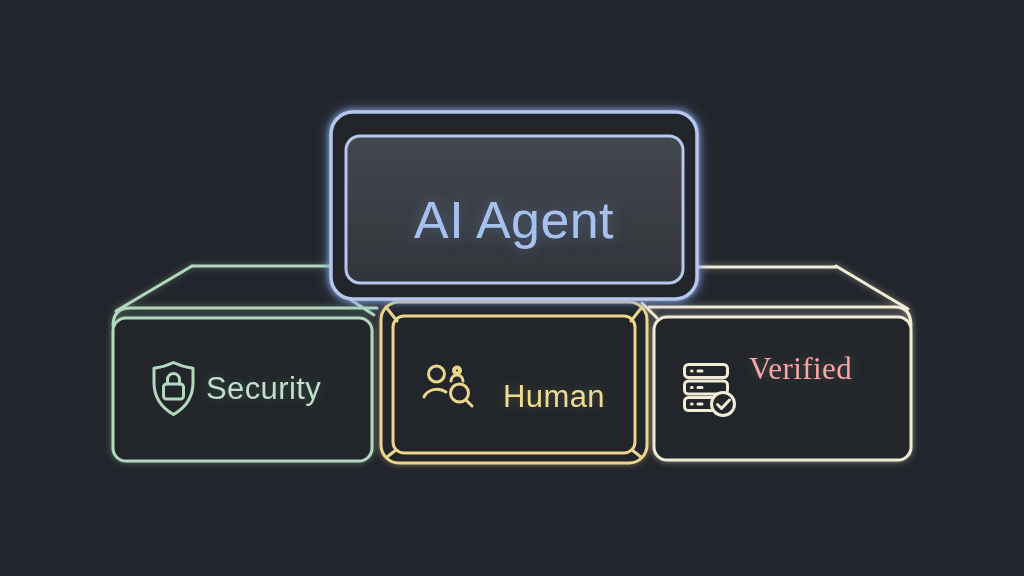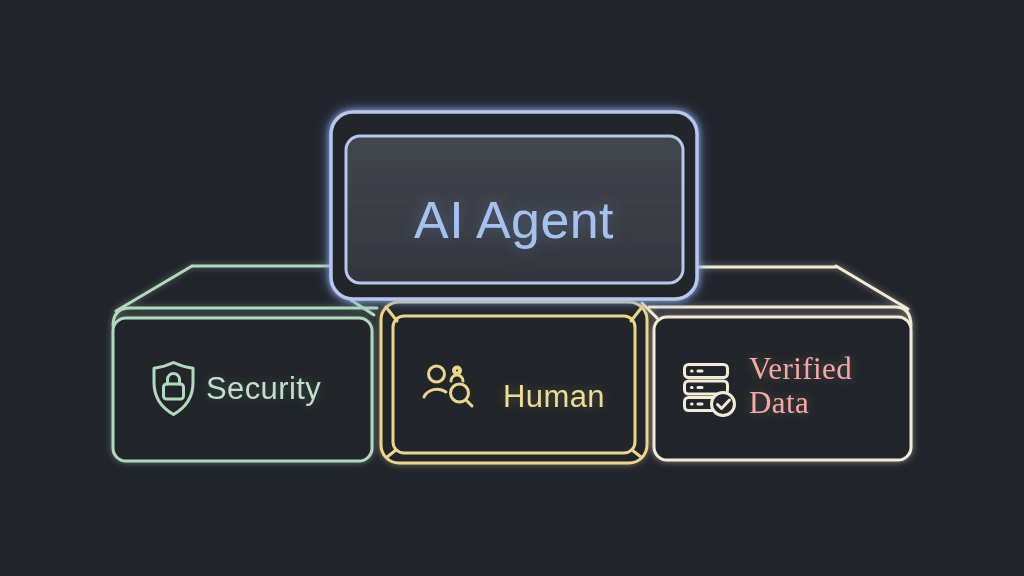--- a/index.html
+++ b/index.html
@@ -113,16 +113,15 @@
   <div class="label pillar-label security-label">
     <span>Security</span>
   </div>
 
   <div class="label pillar-label human-label">
     <span>Human</span>
   </div>
 
   <div class="label pillar-label verified-label">
     <span>Verified</span>
-    <span>Data</span>
   </div>
 
 </div>
 
 </body></html>

